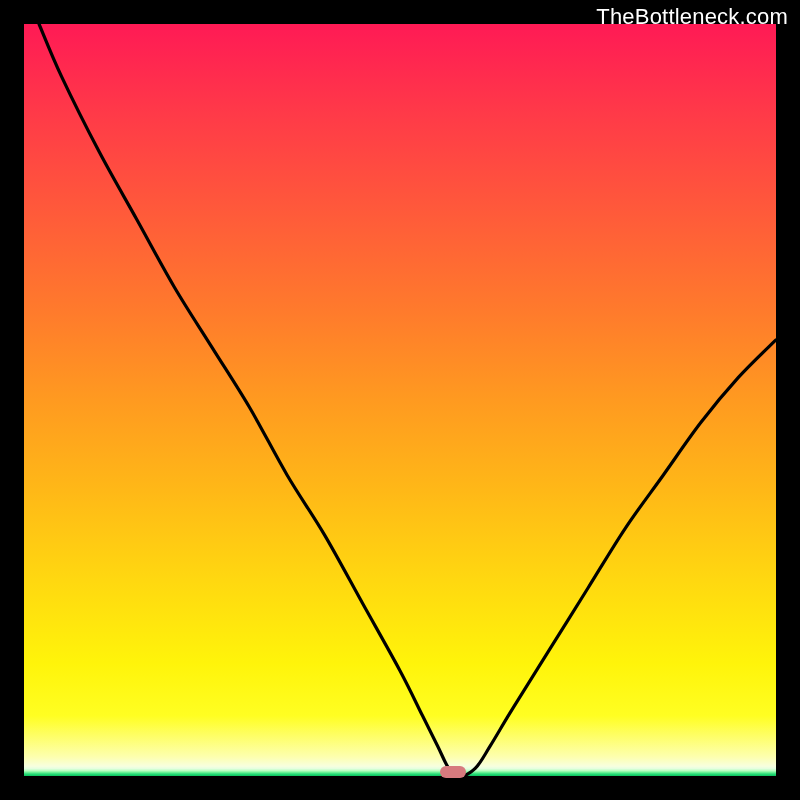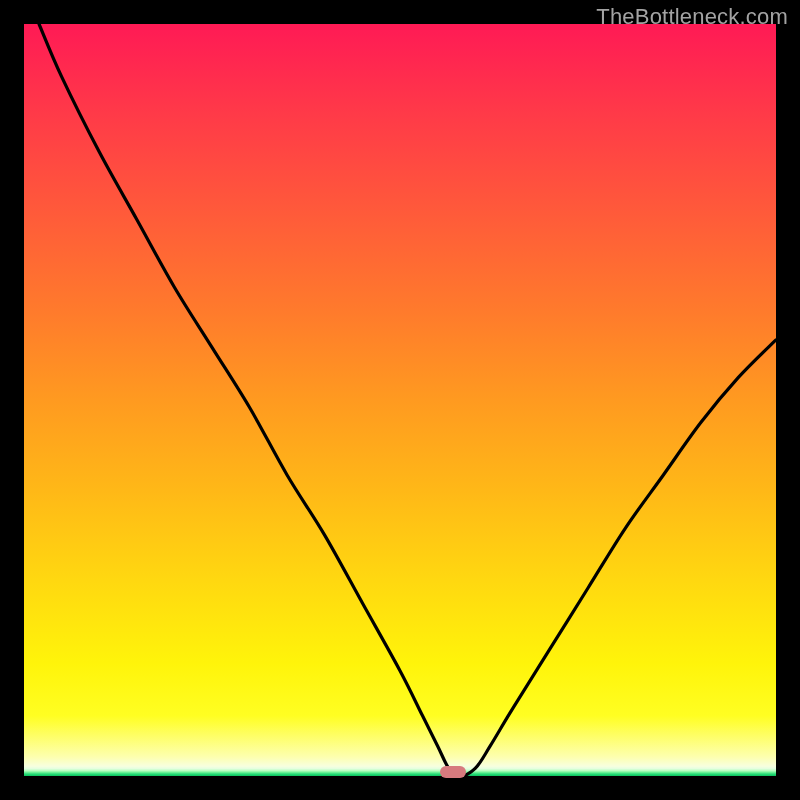--- a/index.html
+++ b/index.html
@@ -16,21 +16,21 @@
     left: 0;
     top: 0;
     width: 800px;
     height: 800px;
     background: #000;
   }
   .attribution {
     position: absolute;
     top: 4px;
     right: 12px;
-    color: #a3a3a3;
+    color: #ffffff;
     font-size: 22px;
     font-weight: 500;
     letter-spacing: 0.2px;
     z-index: 30;
   }
   .plot {
     position: absolute;
     left: 24px;
     top: 24px;
     width: 752px;

